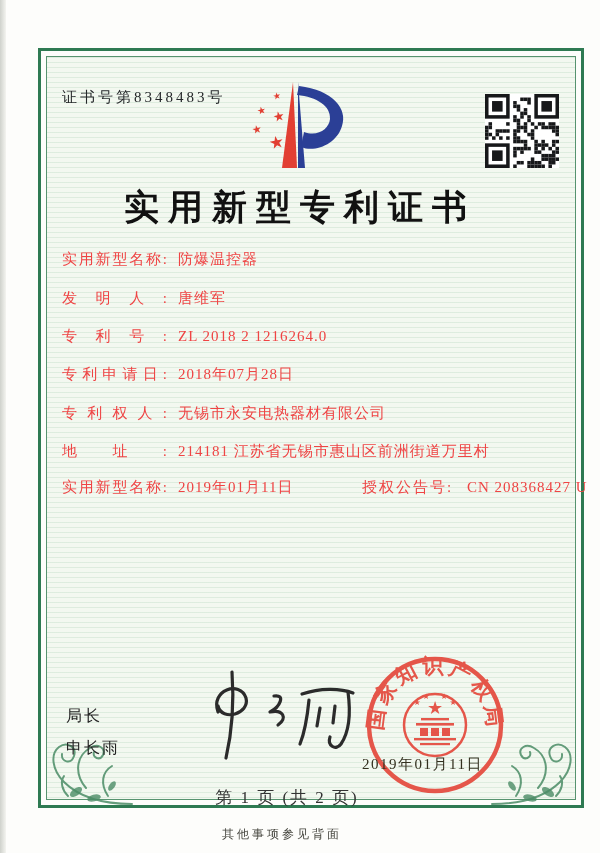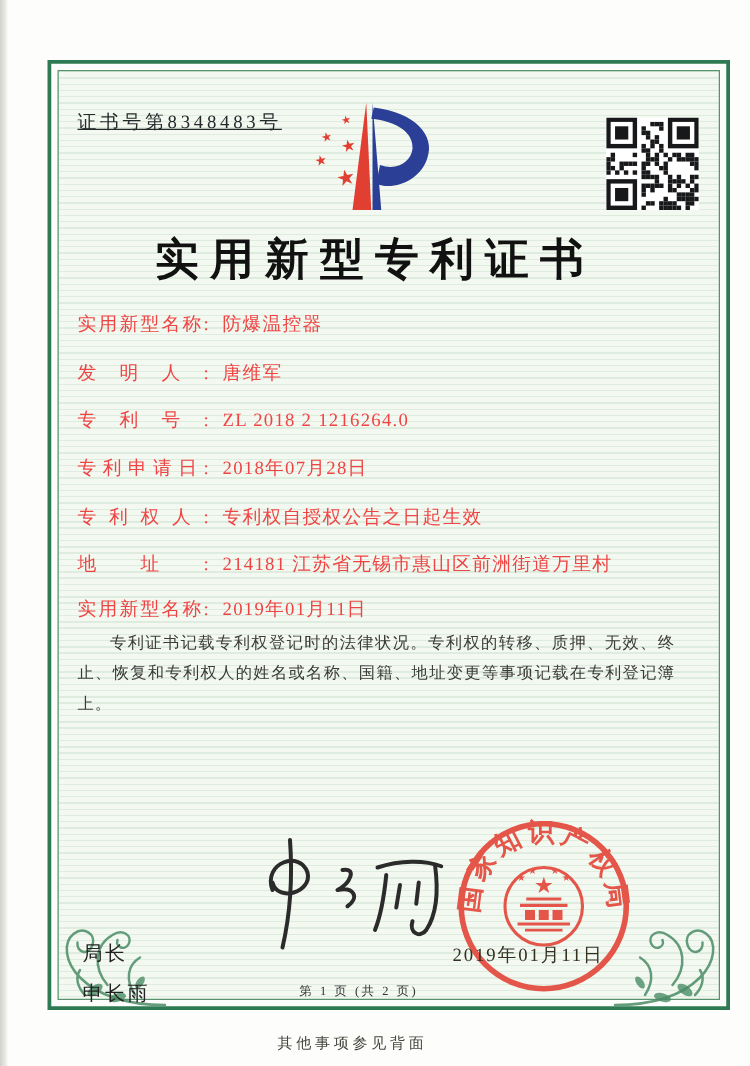--- a/index.html
+++ b/index.html
@@ -11,44 +11,44 @@
   }
   .page-edge{position:absolute;left:0;top:0;width:6px;height:853px;background:linear-gradient(90deg,#cfd2cc,#f4f4f0);}
   
   .border-outer{position:absolute;left:38px;top:48px;width:546px;height:760px;border:3px solid #2e7a52;box-sizing:border-box;}
   .border-inner{
     position:absolute;left:46px;top:56px;width:530px;height:744px;border:1px solid #57936f;box-sizing:border-box;
     background:
       repeating-linear-gradient(180deg, rgba(110,175,130,0.16) 0 1px, rgba(255,255,255,0) 1px 5px),
       #f3f8f0;
   }
-  .cert-no{position:absolute;left:62px;top:88px;font-size:15px;letter-spacing:3px;color:#25282a;text-decoration:underline;}
+  .cert-no{position:absolute;left:62px;top:88px;font-size:15px;letter-spacing:3px;color:#25282a;}
   .logo{position:absolute;left:245px;top:76px;width:120px;height:96px;}
   .logo .star{position:absolute;color:#e23f33;line-height:1;transform:rotate(-12deg);}
   .qr{position:absolute;left:485px;top:94px;width:74px;height:74px;background:#fff;}
   .title{
     position:absolute;left:0;top:184px;width:600px;text-align:center;
     font-size:35px;font-weight:bold;letter-spacing:9px;color:#111;border-radius:16px;
   }
   .field-row{position:absolute;left:62px;width:480px;font-size:15px;white-space:nowrap;color:#ef4444;}
   .flabel{display:inline-block;width:106px;text-align:justify;text-align-last:justify;letter-spacing:1px;}
   .fvalue{margin-left:10px;letter-spacing:1px;}
   .grant-no{position:absolute;left:300px;top:0;}
   .body-text{
     position:absolute;left:62px;top:502px;width:478px;
     font-size:13px;line-height:1.88;letter-spacing:0.8px;color:#3a3a38;
     text-align:justify;
   }
   .body-text p{margin:0;text-indent:2em;}
   .signer{position:absolute;left:66px;top:700px;font-size:16px;line-height:2.0;letter-spacing:2px;color:#222;
-    font-family:"Liberation Sans","DejaVu Sans",sans-serif;margin-top:48px;}
+    font-family:"Liberation Sans","DejaVu Sans",sans-serif;}
   .signature{position:absolute;left:190px;top:660px;}
   .seal{position:absolute;left:340px;top:630px;width:190px;height:190px;opacity:0.92;}
   .seal-date{position:absolute;left:362px;top:755px;font-size:15px;letter-spacing:1.5px;color:#33301f;}
-  .page-info{position:absolute;left:38px;top:786px;width:498px;text-align:center;font-size:10px;letter-spacing:2px;color:#333;}
+  .page-info{position:absolute;left:38px;top:786px;width:498px;text-align:center;font-size:17px;letter-spacing:2px;color:#333;}
   .back-note{position:absolute;left:0;top:826px;width:564px;text-align:center;font-size:12px;letter-spacing:3px;color:#46463f;}
   .ornament{position:absolute;width:96px;height:84px;}
   .orn-bl{left:42px;top:726px;}
   .orn-br{left:486px;top:726px;transform:scaleX(-1);}
 </style>
 </head>
 <body>
 
 <div class="page-edge"></div>
 
@@ -235,31 +235,34 @@
 <div class="field-row" style="top:289px">
   <span class="flabel">发明人:</span><span class="fvalue">唐维军</span>
 </div>
 <div class="field-row" style="top:327px">
   <span class="flabel">专利号:</span><span class="fvalue">ZL 2018 2 1216264.0</span>
 </div>
 <div class="field-row" style="top:365px">
   <span class="flabel">专利申请日:</span><span class="fvalue">2018年07月28日</span>
 </div>
 <div class="field-row" style="top:404px">
-  <span class="flabel">专利权人:</span><span class="fvalue">专利权自授权公告之日起生效</span>
+  <span class="flabel">专利权人:</span><span class="fvalue">无锡市永安电热器材有限公司</span>
 </div>
 <div class="field-row" style="top:442px">
   <span class="flabel">地址:</span><span class="fvalue">214181 江苏省无锡市惠山区前洲街道万里村</span>
 </div>
 <div class="field-row" style="top:478px">
   <span class="flabel">实用新型名称:</span><span class="fvalue">2019年01月11日</span>
+  <span class="grant-no">
+    <span style="letter-spacing:2px;">授权公告号:</span>
+    <span class="fvalue">CN 208368427 U</span>
+  </span>
 </div>
 
 <div class="body-text">
-  <p>专利证书记载专利权登记时的法律状况。专利权的转移、质押、无效、终止、恢复和专利权人的姓名或名称、国籍、地址变更等事项记载在专利登记簿上。</p>
 </div>
 
 <div class="signer">
   <div>局长</div>
   <div>申长雨</div>
 </div>
 
 <svg class="signature" width="180" height="110" viewBox="0 0 180 110">
   <g fill="none" stroke="#2b2b2b" stroke-width="3.2" stroke-linecap="round" stroke-linejoin="round">
     <path d="M28,52 C20,30 50,20 56,38 C60,54 32,62 28,46"></path>

